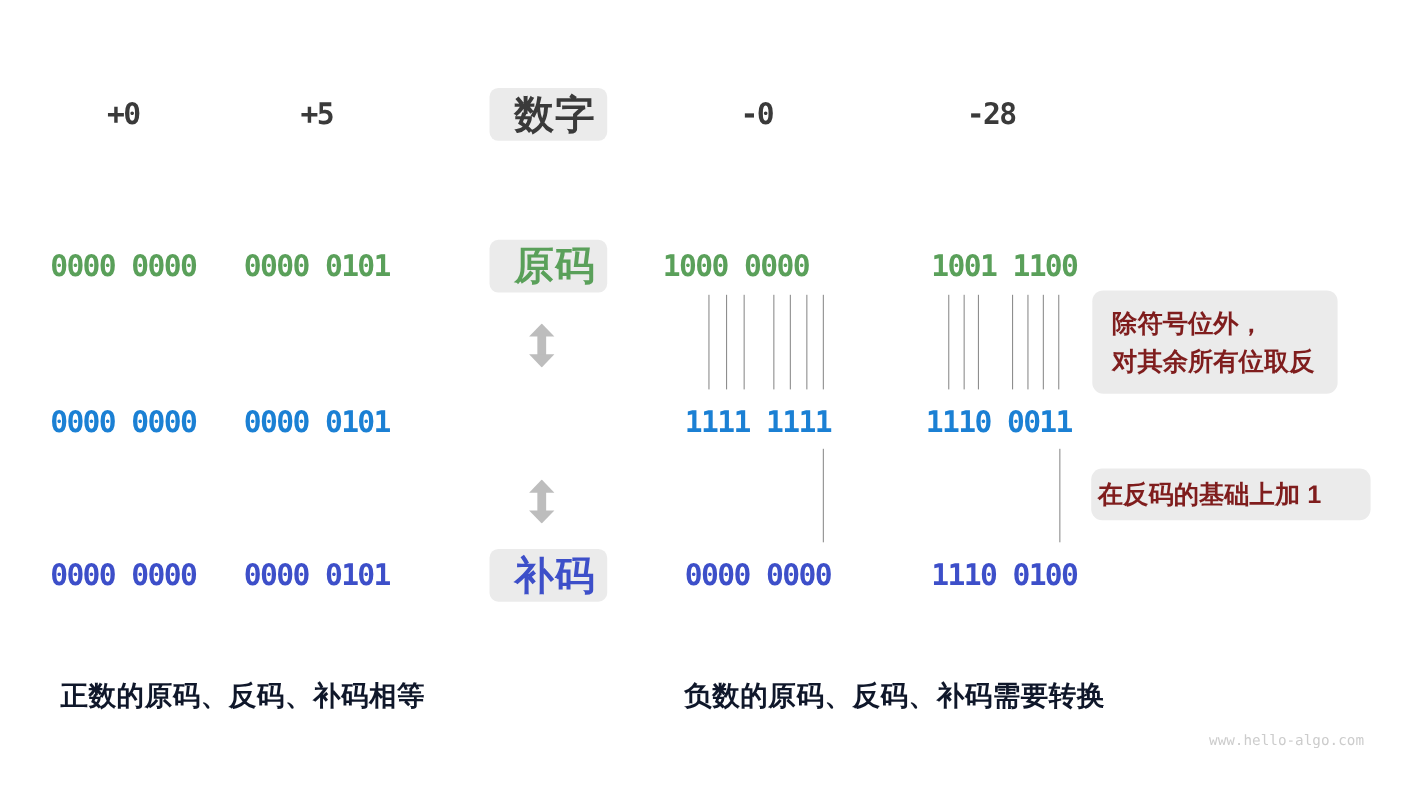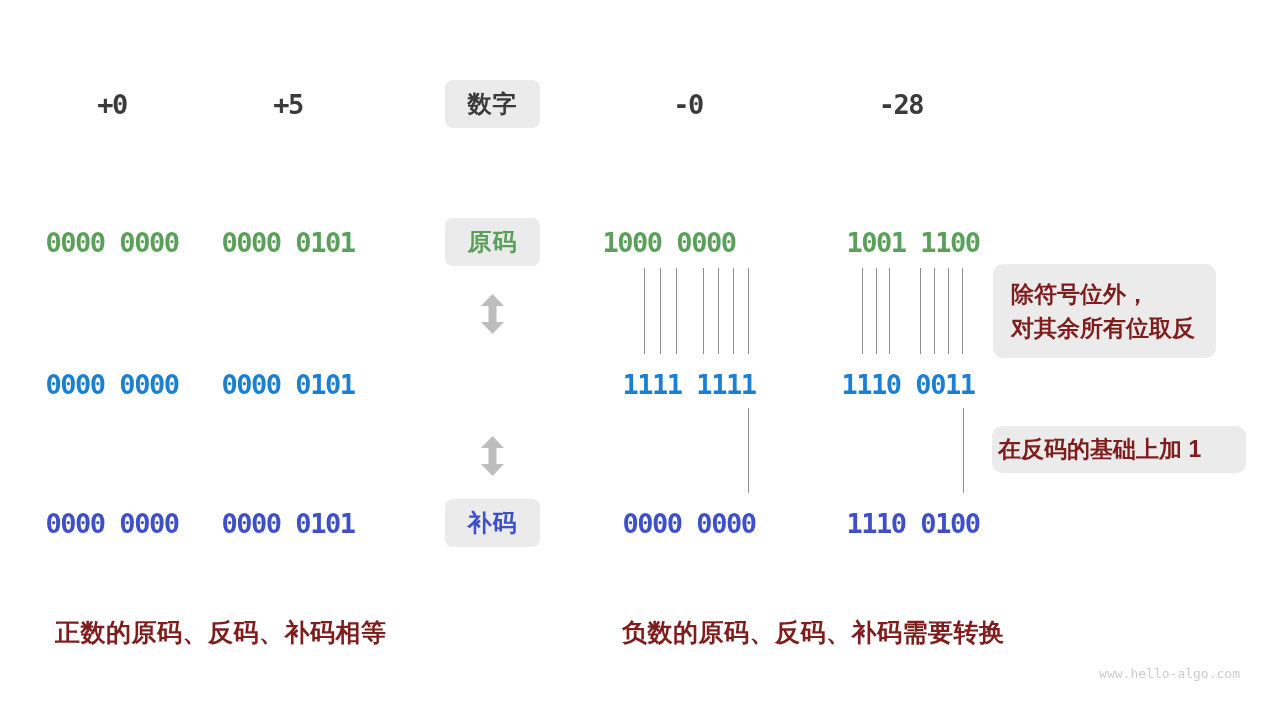--- a/index.html
+++ b/index.html
@@ -24,22 +24,23 @@
   .green{color:#5aa05a;}
   .blue{color:#1b80d4;}
   .indigo{color:#3d4fc9;}
   .dark{color:#3a3a3a;}
   
   .chip{
     position:absolute;
     left:445px;width:95px;height:48px;
     background:#ebebeb;border-radius:8px;
     display:flex;align-items:center;justify-content:center;
-    font-size:24px;font-weight:700;
+    font-size:36px;font-weight:700;
     letter-spacing:1px;
+    padding-left:12px;
   }
   
   .tick{
     position:absolute;
     width:1px;background:#8e8e8e;
   }
   
   .arrow{position:absolute;left:480px;width:25px;height:40px;}
   .arrow svg{display:block;}
   
@@ -47,21 +48,21 @@
     position:absolute;
     background:#ebebeb;border-radius:10px;
     color:#7f1d1d;font-weight:700;font-size:23px;
     box-sizing:border-box;
   }
   .note1{left:993px;top:264px;width:223px;height:94px;padding:13px 0 0 18px;line-height:34px;}
   .note2{left:992px;top:426px;width:254px;height:47px;line-height:47px;padding-left:6px;}
   
   .caption{
     position:absolute;top:616px;
-    font-size:25px;font-weight:700;color:#7f1d1d;
+    font-size:25px;font-weight:700;color:#0f172a;
     letter-spacing:0.5px;
   }
   .watermark{
     position:absolute;right:40px;top:666px;
     font-family:"DejaVu Sans Mono",monospace;
     font-size:13px;color:#cccccc;
   }
 </style>
 </head>
 <body>

